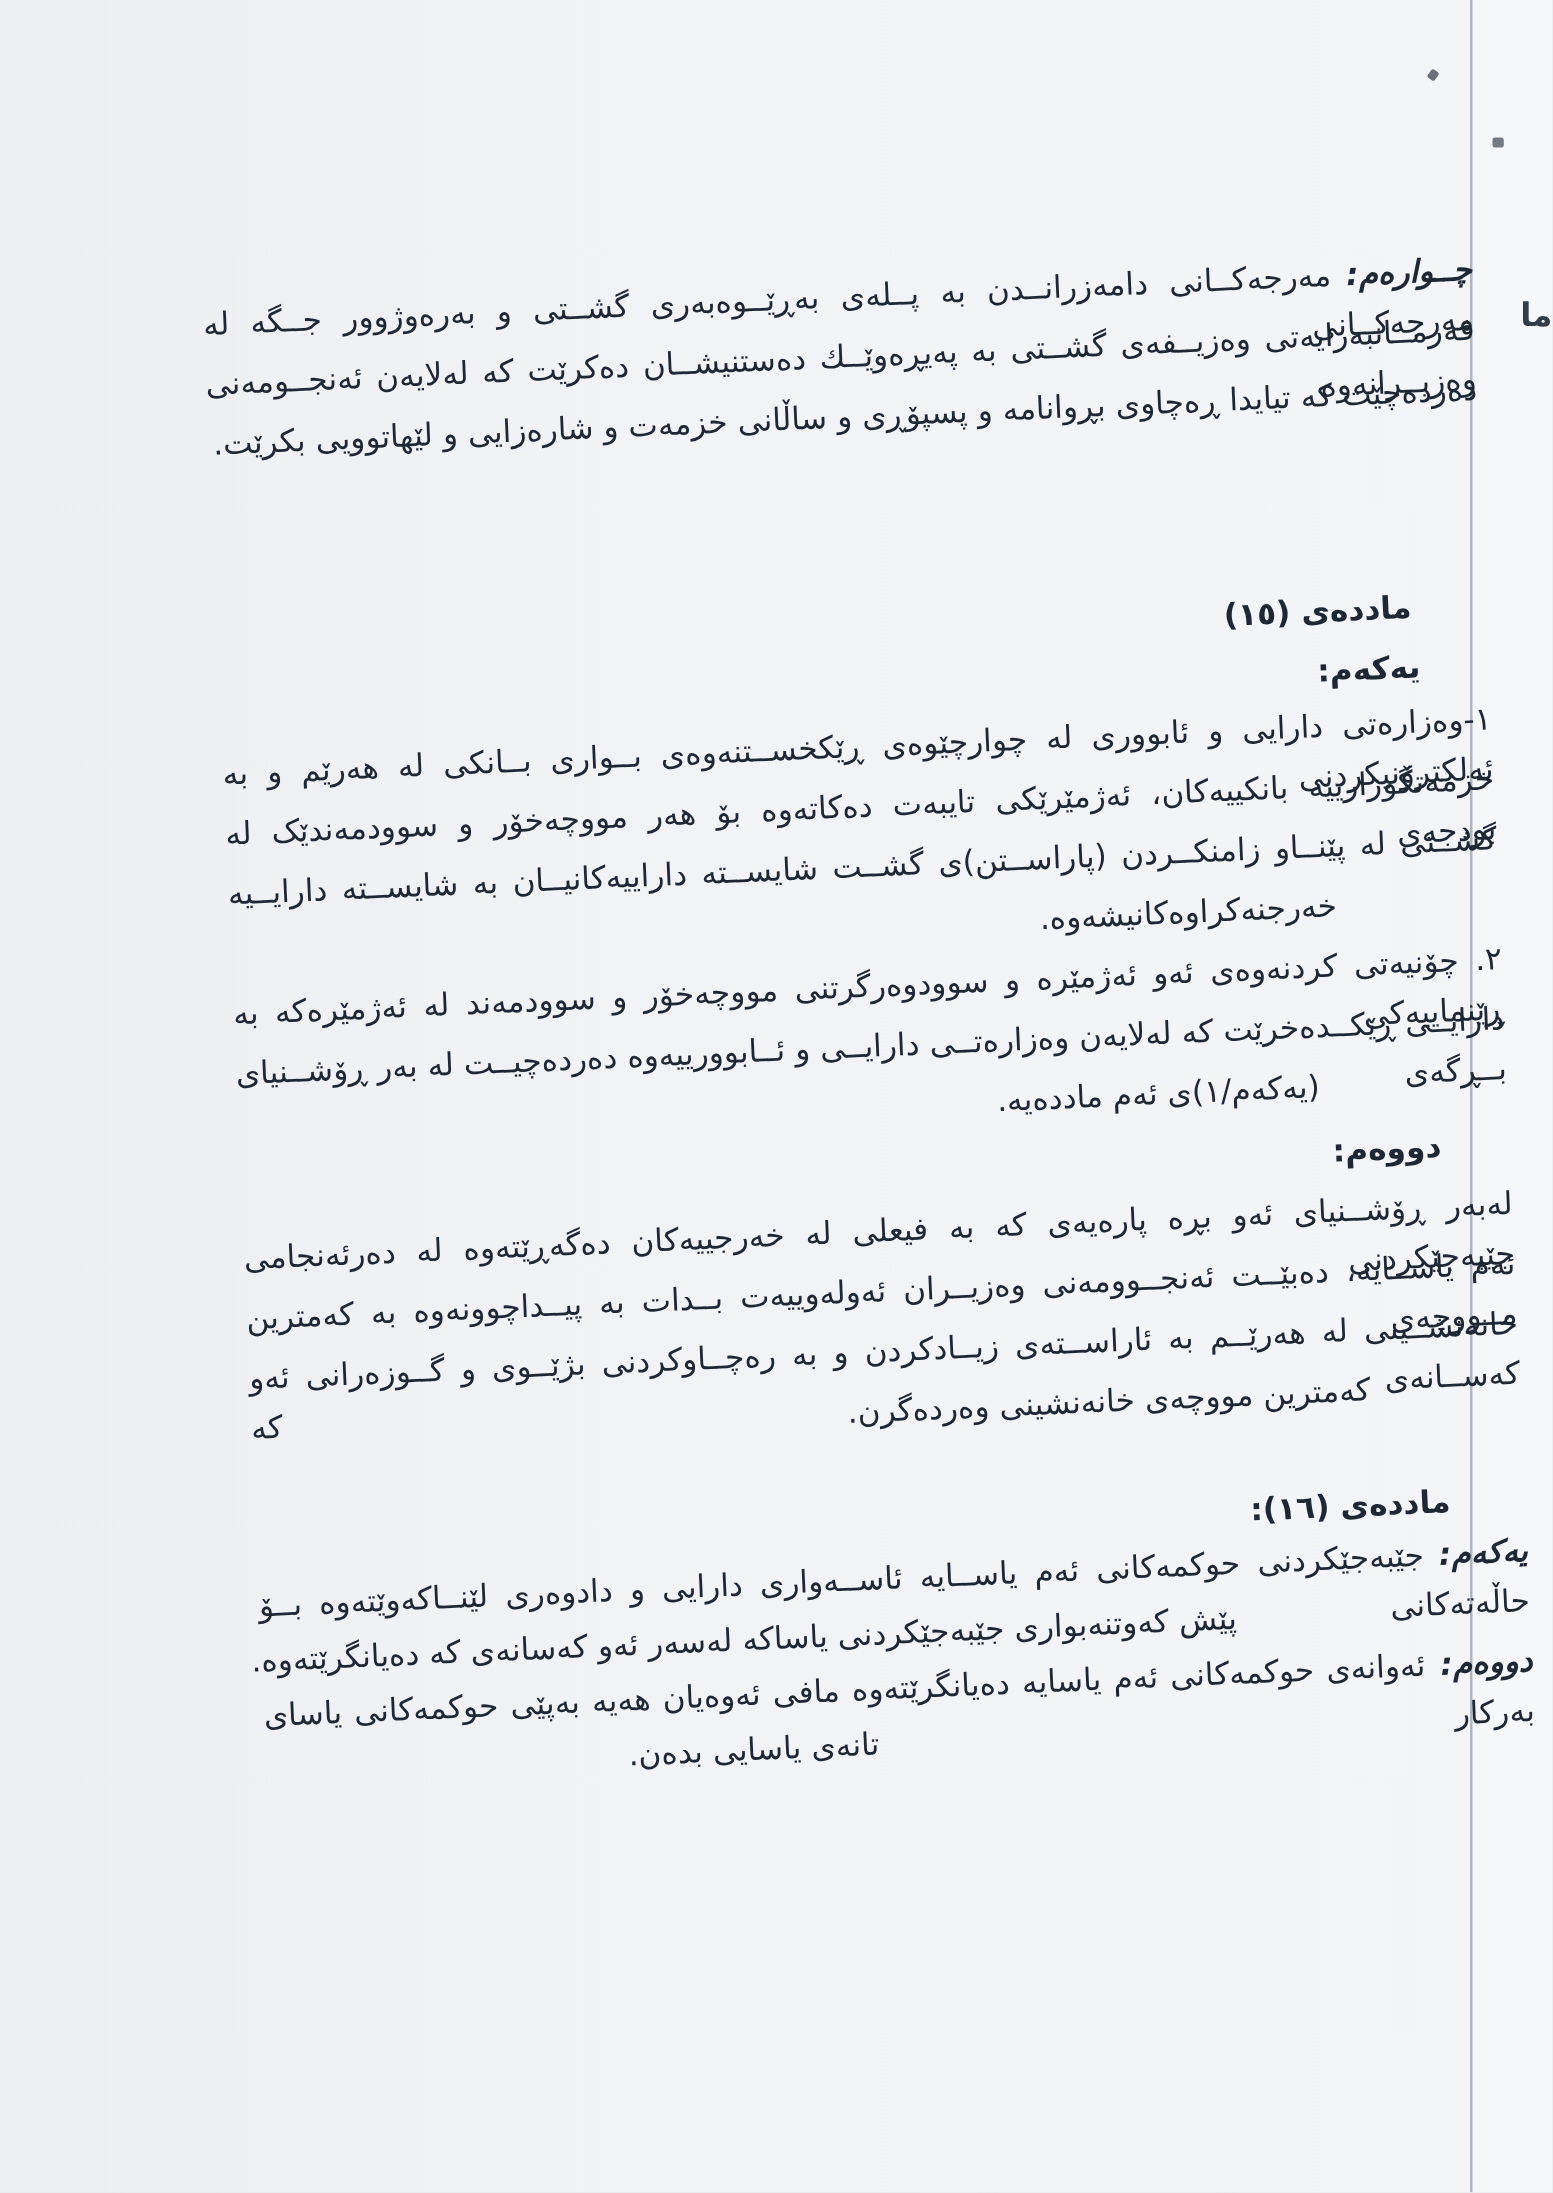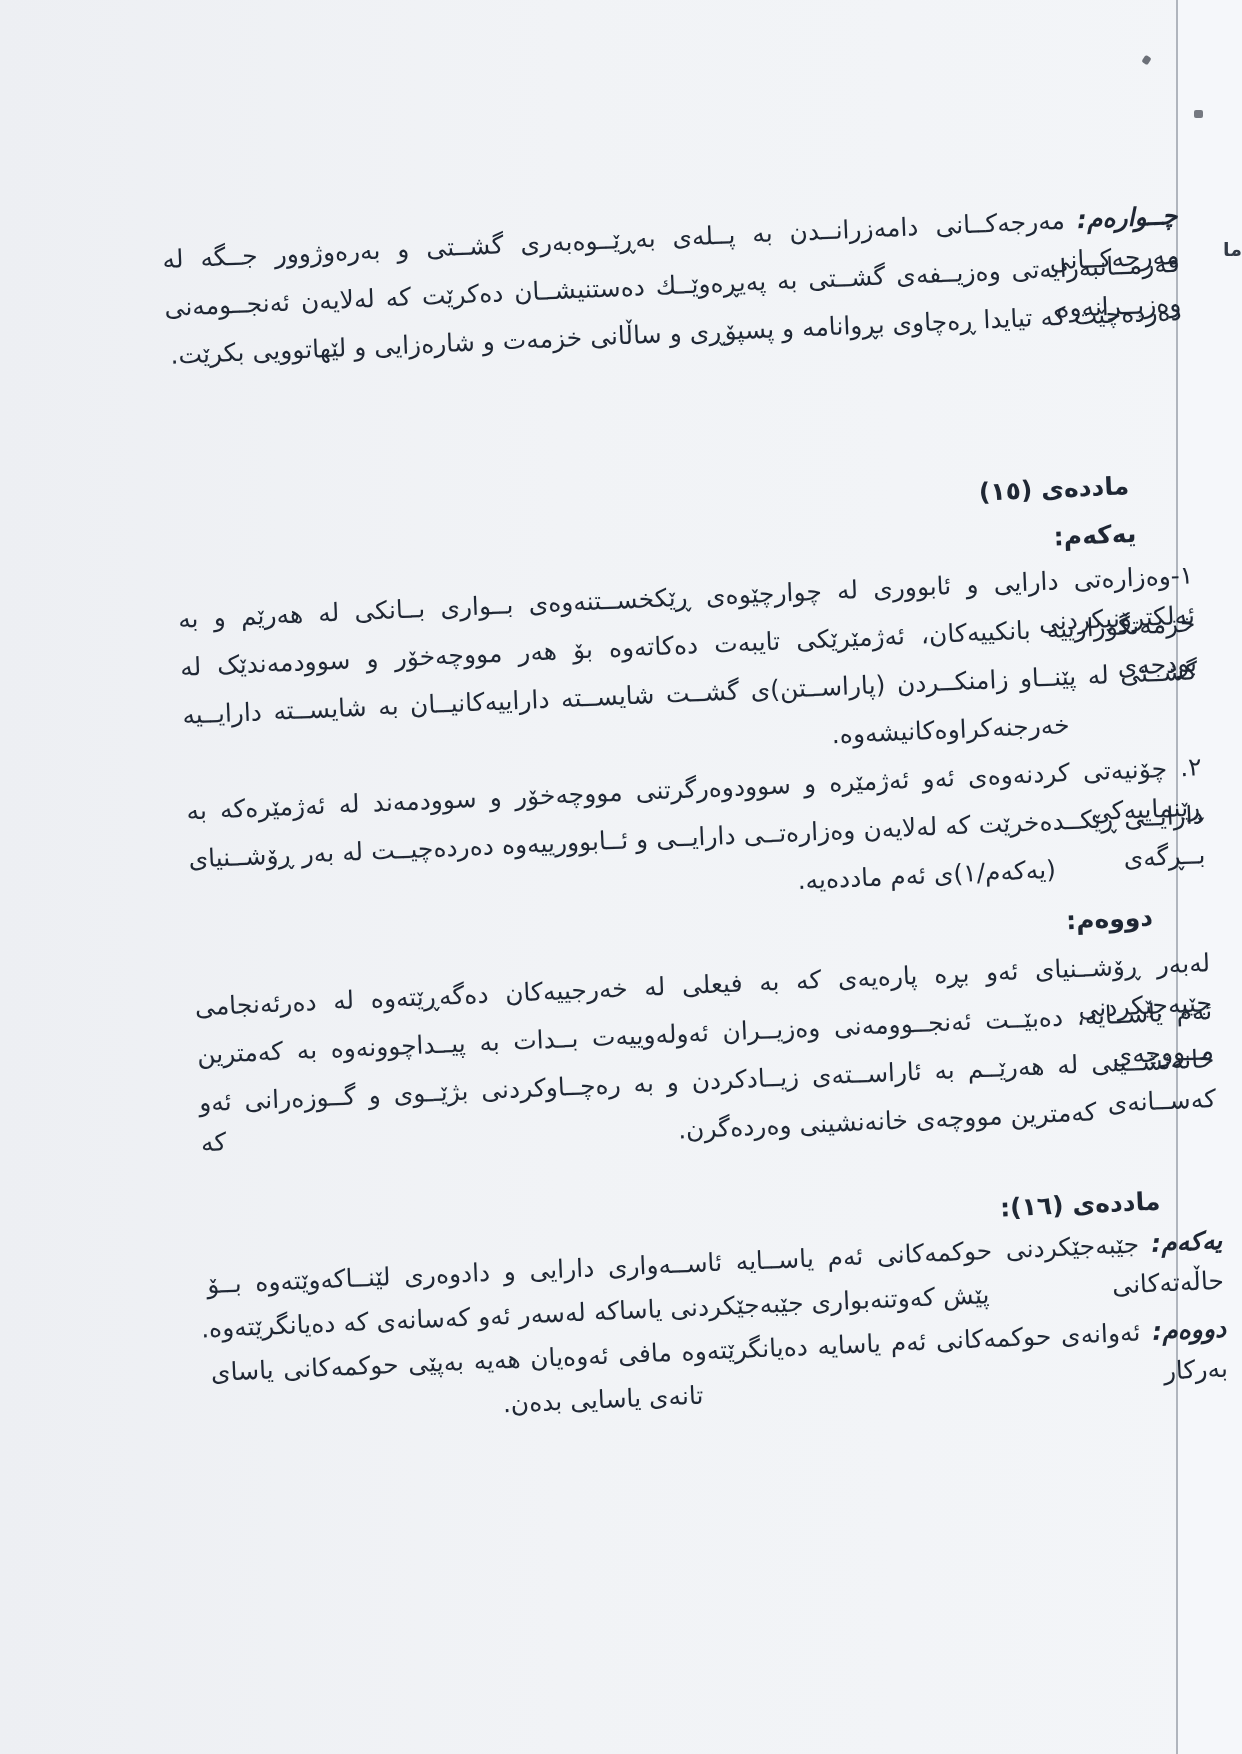--- a/index.html
+++ b/index.html
@@ -47,21 +47,21 @@
   
   .ir-55{right:55px}.ir-60{right:60px}.ir-120{right:120px}
   .ir-130{right:130px}.ir-150{right:150px}.ir-235{right:235px}.ir-525{right:525px}
   
   .speck{position:absolute;background:#4a4f58;border-radius:2px;}
   .speck-a{left:1143px;top:56px;width:7px;height:8px;transform:rotate(35deg);opacity:.8;}
   .speck-b{left:1194px;top:110px;width:9px;height:8px;opacity:.75;}
   .edge-glyph{
     position:absolute;left:1184px;top:238px;width:58px;height:40px;
     overflow:hidden;direction:rtl;
-    font-size:19px;font-weight:bold;color:#1f2734;opacity:.9;
+    font-size:26px;font-weight:bold;color:#1f2734;opacity:.9;
   }
 </style>
 </head>
 <body>
 
 <div class="sheet">
 
   <div class="edge-strip"></div>
 
   <div class="speck speck-a"></div>

